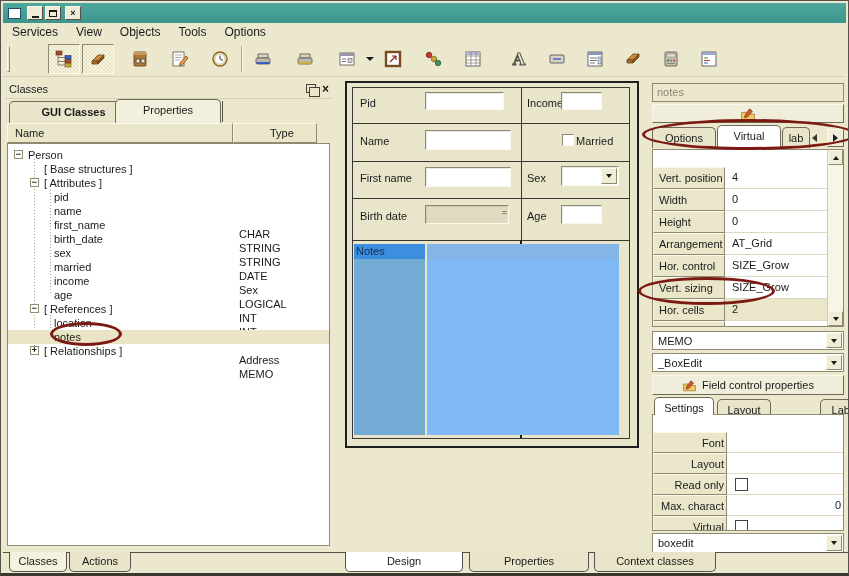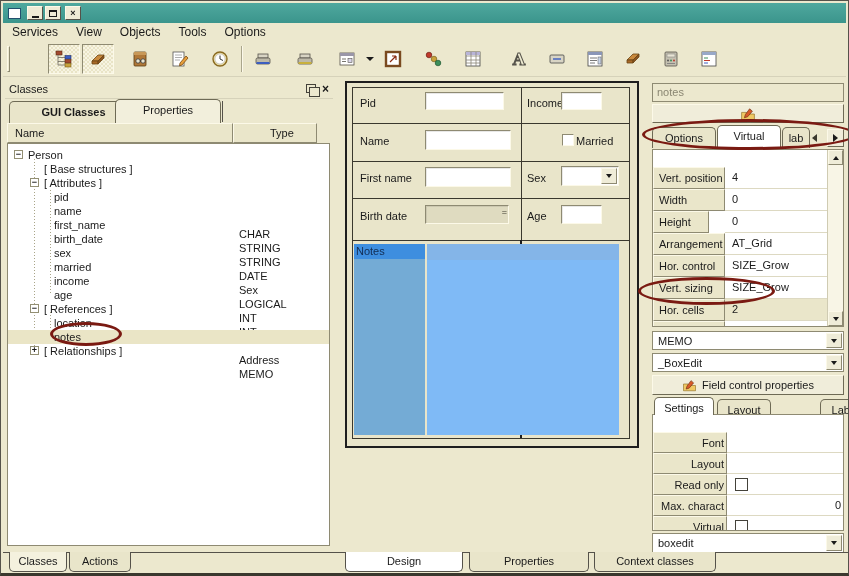--- a/index.html
+++ b/index.html
@@ -409,21 +409,21 @@
   <div class="pgrid" style="left:651px;top:148px;width:192px;height:178px;">
     <div class="prow" style="top:0;height:22px;">
       <span class="plabel" style="width:72px;">Vert. position</span>
       <span class="pvalue" style="left:72px;right:16px;">4</span>
     </div>
     <div class="prow" style="top:22px;height:22px;">
       <span class="plabel" style="width:72px;">Width</span>
       <span class="pvalue" style="left:72px;right:16px;">0</span>
     </div>
     <div class="prow" style="top:44px;height:22px;">
-      <span class="plabel" style="width:56px;">Height</span>
+      <span class="plabel" style="width:72px;">Height</span>
       <span class="pvalue" style="left:72px;right:16px;">0</span>
     </div>
     <div class="prow" style="top:66px;height:22px;">
       <span class="plabel" style="width:72px;">Arrangement</span>
       <span class="pvalue" style="left:72px;right:16px;">AT_Grid</span>
     </div>
     <div class="prow" style="top:88px;height:22px;">
       <span class="plabel" style="width:72px;">Hor. control</span>
       <span class="pvalue" style="left:72px;right:16px;">SIZE_Grow</span>
     </div>

